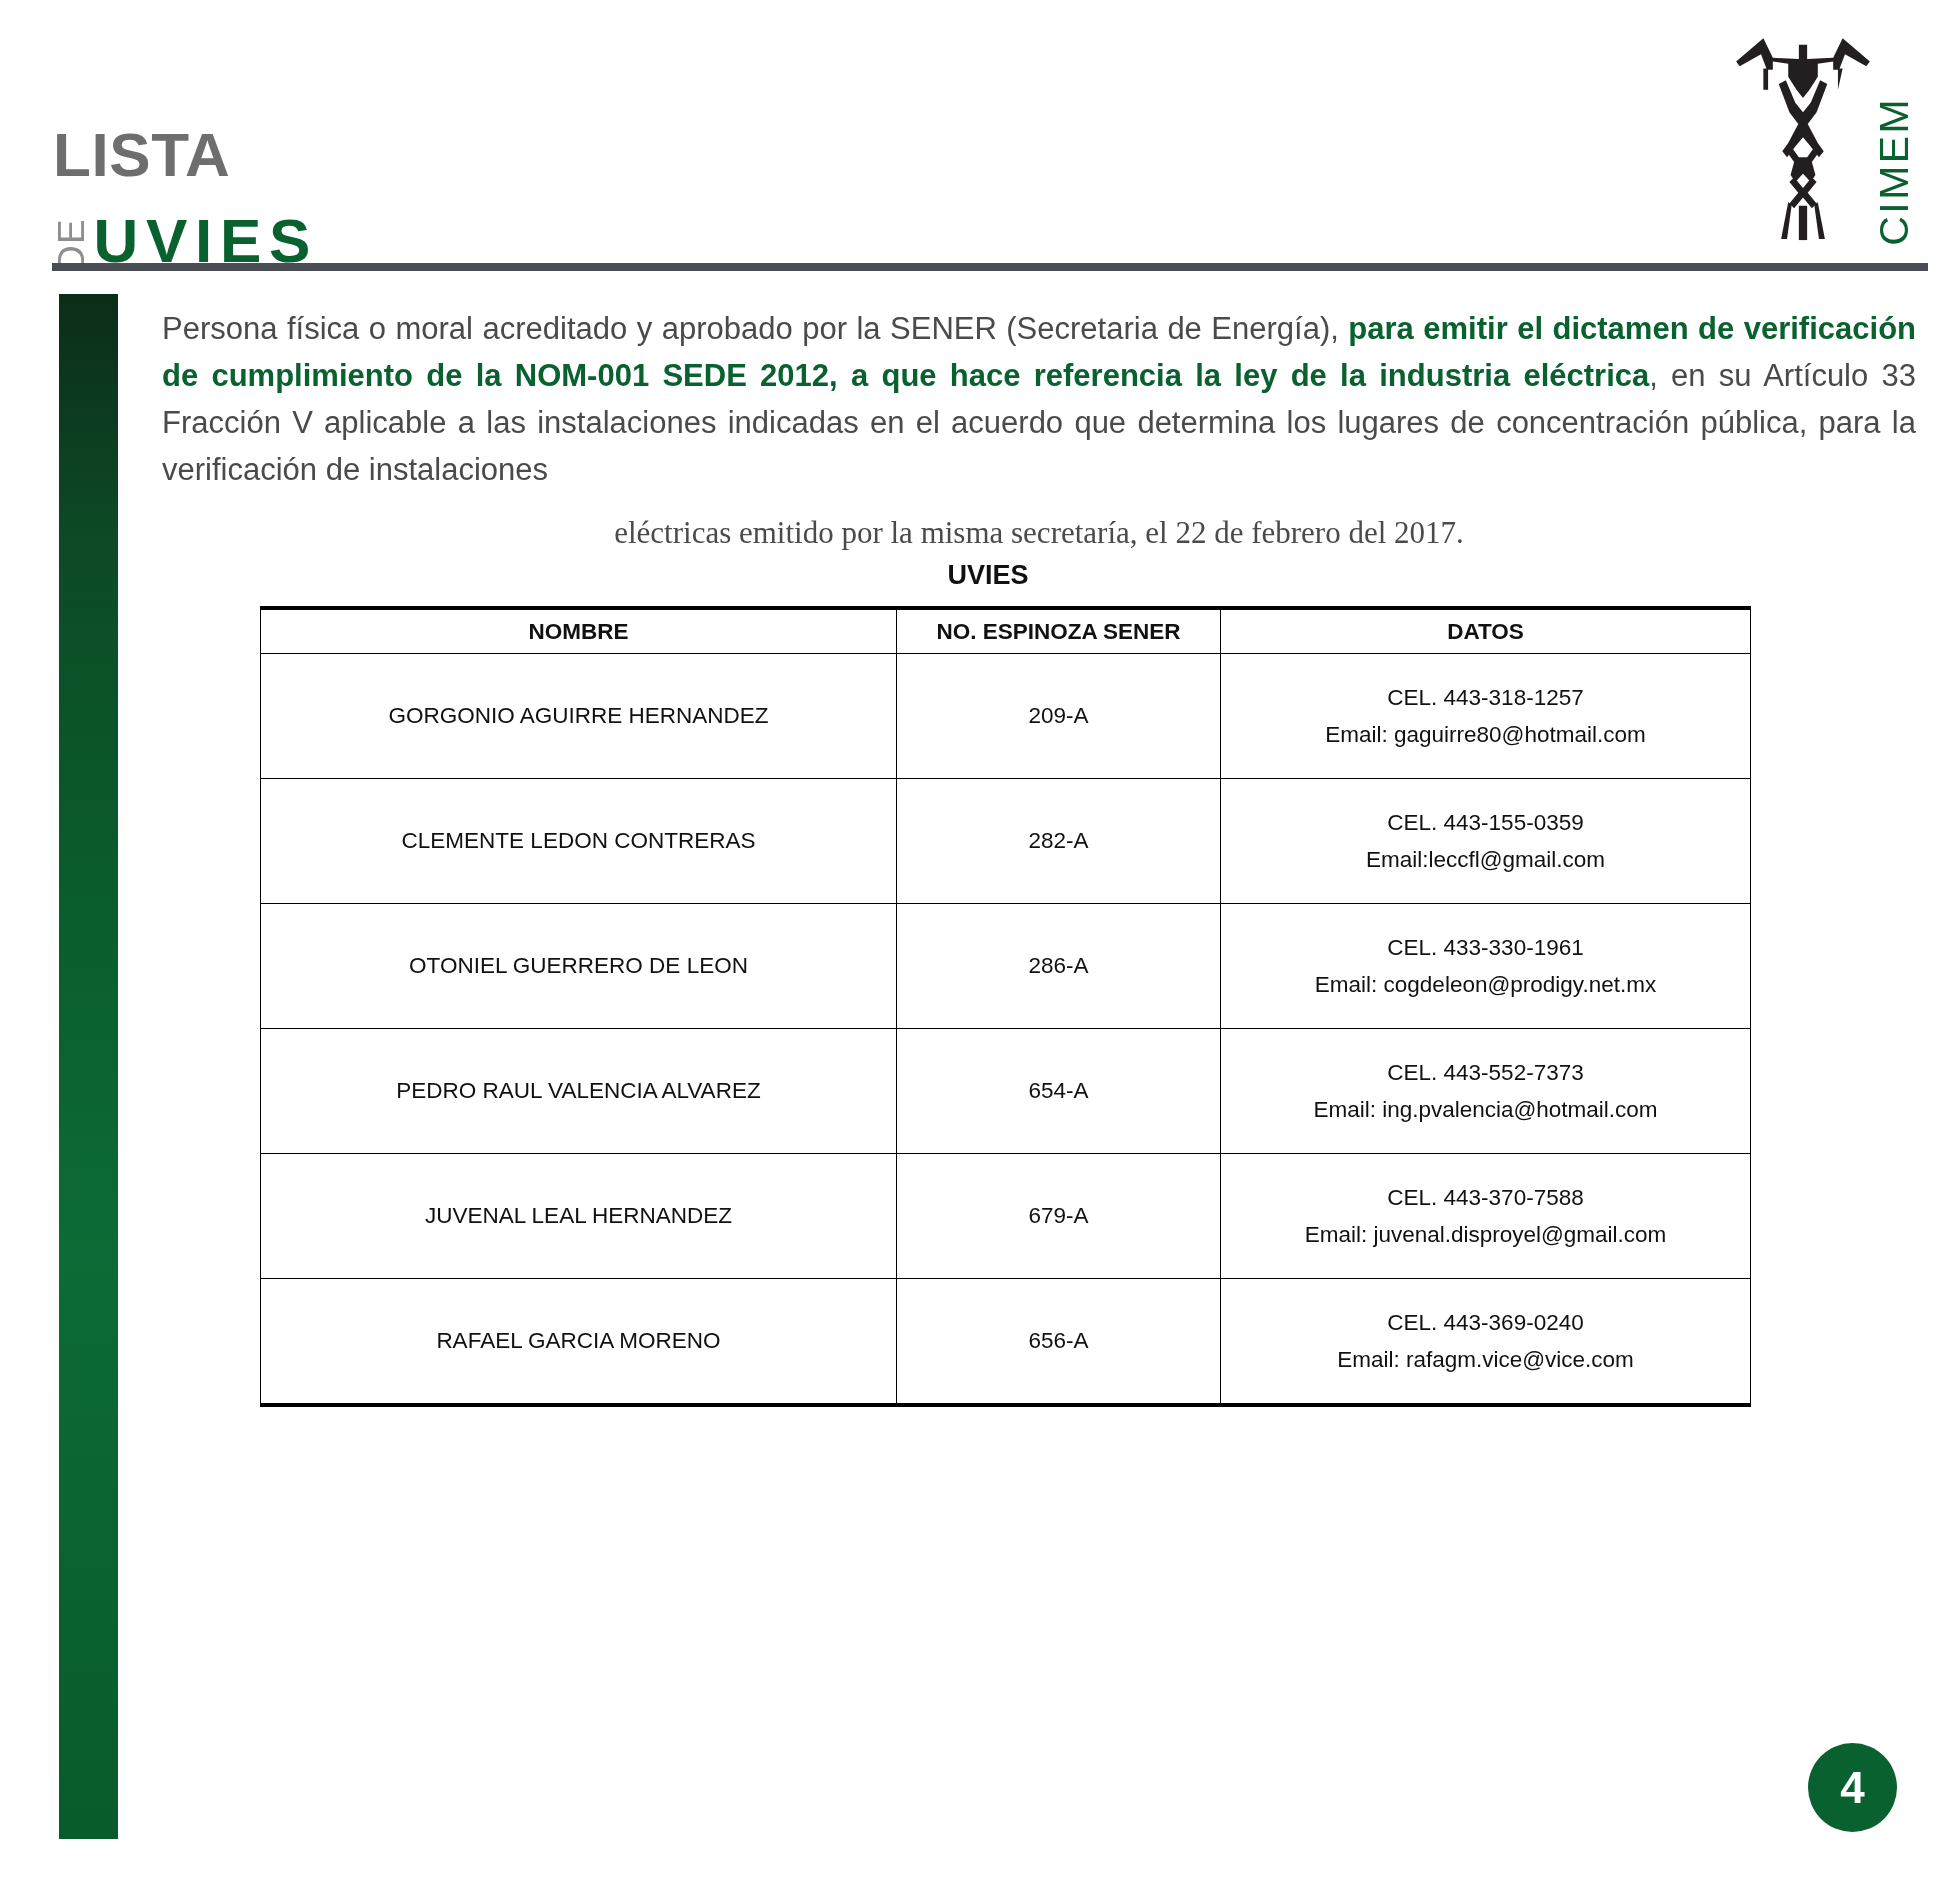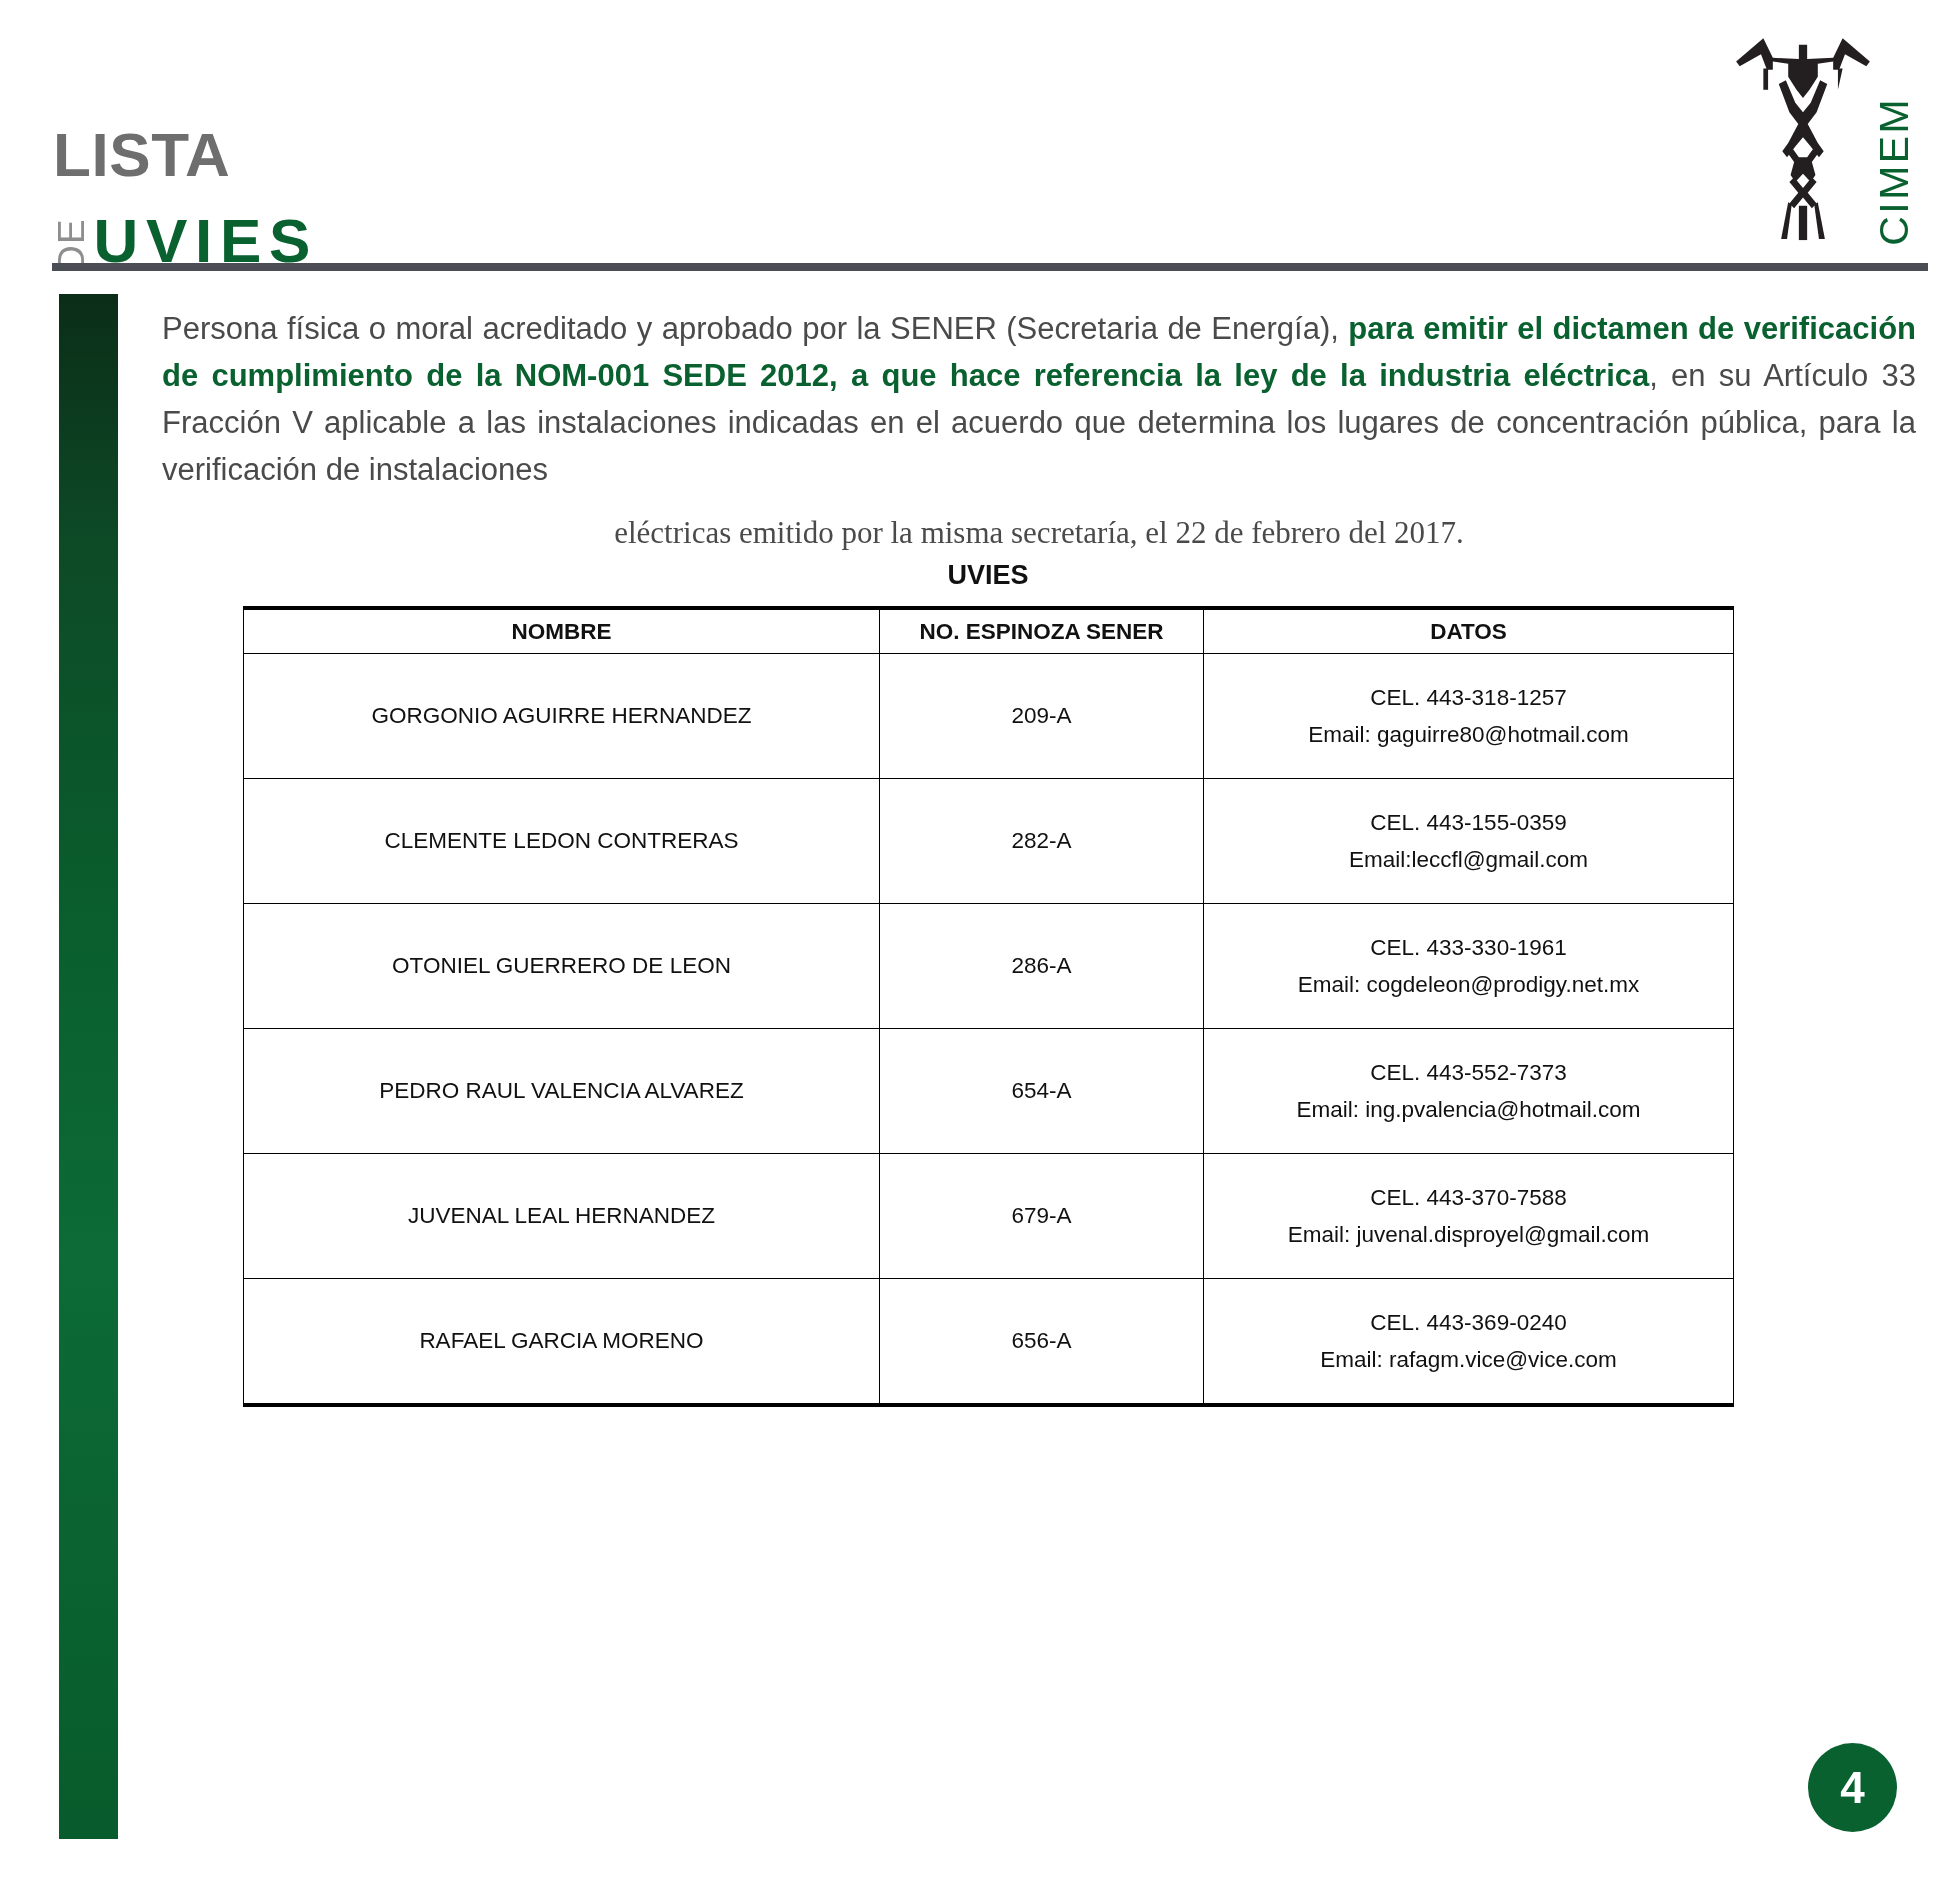--- a/index.html
+++ b/index.html
@@ -149,21 +149,21 @@
     left: 243px;
     top: 560px;
     width: 1490px;
     text-align: center;
     font-size: 27px;
     font-weight: 700;
     color: #111111;
   }
   #uvies-table {
     position: absolute;
-    left: 243px;
+    left: 260px;
     top: 606px;
     width: 1490px;
     border-collapse: collapse;
     table-layout: fixed;
   }
   #uvies-table col.c1 { width: 636px; }
   #uvies-table col.c2 { width: 324px; }
   #uvies-table col.c3 { width: 530px; }
 
   #uvies-table th,

